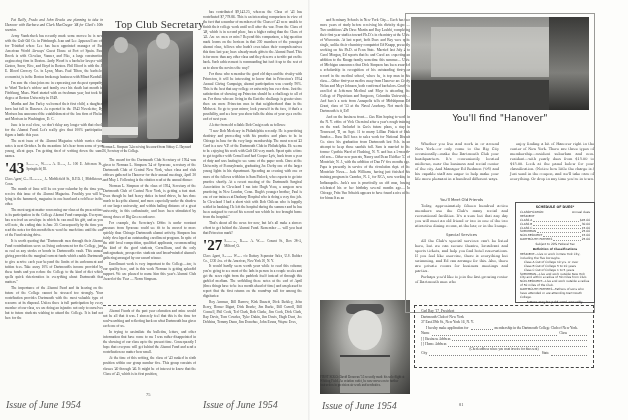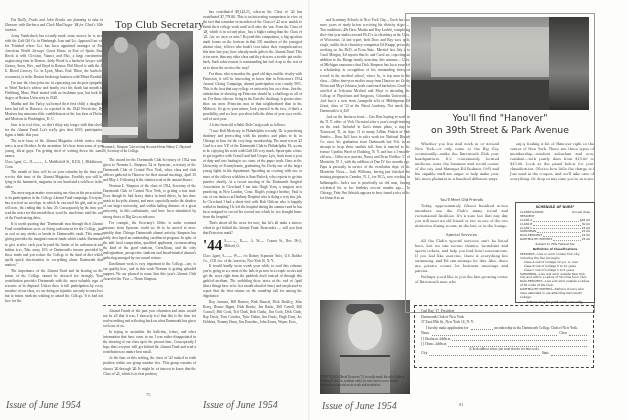--- a/index.html
+++ b/index.html
@@ -59,20 +59,28 @@
 
   <div class="page page-left"></div>
 
   <div class="col" style="left:5px;top:18px;width:98px;height:378px;">
     <p class="it">Pat Reilly, Prado and John Brooks are planning to take in Hanover with Barbara and Clark MacGregor '44 for Clark's 10th reunion.</p>
     <p>Army Vanderbeck has recently made some moves: he is now with the Gulf Oil Co. in Pittsburgh. Jean and Lee Appenzell are off for Trinidad where Lee has been appointed manager of Pan American World Airways' Guest House at Port of Spain. Paul Brock is with Clevelan, Vanner, and Fike, a large construction engineering firm in Boston. Andy Wood is a bachelor lawyer with Gaston, Snow, Rice, and Boyd in Boston. Phil Blood is with the J. E. Blood Grocery Co. in Lynn, Mass. Paul Tilton, the bachelor economist, is in the Boston brokerage business with Minot Kendall.</p>
     <p>I'm sure the class joins me in expressing our deepest sympathy to Ward Tucker's widow and family over his death last month in Fitchburg, Mass. Ward started with us freshman year, but took his degree at Boston University in 1949.</p>
     <p>Martha and Jim Farley welcomed their first child, a daughter, born last fall in Hanover. As reported in the 1943 Newsletter, By Morison has announced the establishment of the law firm of Phelan and Morison in Washington, D. C.</p>
     <p>June is in real close, so don't delay any longer with that check for the Alumni Fund. Let's really give that 100% participation figure a battle this year.</p>
     <p>The next issue of the Alumni Magazine which carries class notes is next October. In the meantime let's hear from some of you young, silent guys. I'm getting tired of writing down the same names.</p>
+    <div class="class-head">
+      <span class="class-num">'43</span>
+      <div class="class-meta">
+        <span class="sc">Secretary,</span>
+        <span class="sc">William A. Baker, Jr.</span>
+        <span>100 E. Jefferson St., Springfield, Ill.</span>
+      </div>
+    </div>
     <div class="class-meta">
       <span class="it">Class Agent,</span>
       <span class="sc">Gus Helmstedt, Jr.</span>
       <span>Middlefield St., R.F.D. 1, Middletown, Conn.</span>
     </div>
     <p>The month of June will be on your calendar by the time you receive this issue of the Alumni Magazine. Possibly you will be lying in the hammock, magazine in one hand and a cold beer in the other.</p>
     <p>The most urgent matter concerning our class at the present time is its participation in the College Alumni Fund campaign. Everyone has received an envelope in which he can mail his gift, and as you will note, the ending date is June 30. Consequently by the time you read the notes for this month there won't be much time until the end of the Fund raising drive.</p>
     <p>It is worth quoting that "Dartmouth men through their Alumni Fund contributions serve as living endowment for the College, just as real as any stocks or bonds in Dartmouth's vault. This annual giving provides the marginal current funds which enable Dartmouth to give service each year beyond the limits of its endowment and tuition fees. Take away 10% of Dartmouth's income provided by these funds and you reduce the College to the kind of diet which spells quick deterioration in everything about Dartmouth that matters."</p>
     <p>The importance of the Alumni Fund and its bearing on the future of the College cannot be stressed too strongly. Your contribution provides Dartmouth with the most valuable type of resource at its disposal. Unless there is full participation by every member of our class, we are doing an injustice not only to ourselves but to future students wishing to attend the College. It is bad not here for the</p>
   </div>
@@ -102,21 +110,21 @@
   </div>
   <div class="pagenum" style="left:146px;top:392px;">75</div>
 
   <div class="col" style="left:203px;top:10px;width:99px;height:395px;">
     <p>has contributed $9,142.25, whereas the Class of '43 has contributed $7,778.86. This is an interesting comparison in view of the fact that a number of members of the Class of '43 were unable to finish their college work until well after the war. From the Class of '48, which is in second place, has a higher rating than the Class of '43. Are we men or mice? Beyond this comparison, a big question mark looms on the horizon in that 230 members of the youngest alumni class, fellows who hadn't even taken their comprehensives this time last year, have already made gifts to the Alumni Fund. This is far more than any other class and they deserve a terrific pat on the back. Such achievement is commanding but isn't it up to the rest of us to show the novices the way?</p>
     <p>For those who remember the good old days and the rivalry with Princeton, it will be interesting to know that in Princeton's 1954 Annual Giving Campaign, alumni participation was exactly 90%. This is the best that any college or university has ever done. Just the satisfaction of showing up Princeton should be a challenge to all of us. For those who are living in the East the challenge is greater since there are more Princeton men in that neighborhood than in the Midwest. So go to your mirror, look yourself in the face, if that's a possibility, and see how you show falls the shine of your eyes on the end of next year.</p>
     <p>A letter from old reliable Bob Craig reads as follows:</p>
     <p>"I saw Bob Mecleary in Philadelphia recently. He is practicing dentistry and proceeding with his practice and plans to be in Chicago in June for the very large membership. The most recent '43 Card is a new V.P. of the Dartmouth Club in Philadelphia. He seems to be enjoying his work with Gulf Oil very much. Spent quite a time to get together with Cornell and had Cooper Lyfe, back from a year of duty and was lusting to see some of the paper work. Once at the University of Pennsylvania, graduating Joe Derby one of the larger young lights in his department. Spending an evening with one or more of the fellows with him is Sam Pinlock, who expects to go into practice shortly. At a recent meeting of the Dartmouth Surgical Association in Cleveland I ran into Hugh Vena, a surgeon now practicing in New London, Conn. Hugh's younger brother, Paul is one of our trainees at Danbury Hospital who is doing a very fine job. In Cleveland I had a short visit with Bob Chilean who is happily settled in banking. He left the hospital during the summer and he has been assigned to reread his second son which he too brought home from the hospital."</p>
     <p>That's about all the news for now, but let's all make a sincere effort to get behind the Alumni Fund. Remember — will you beat that Princeton mark?</p>
     <div class="class-head">
-      <span class="class-num">'44</span>
+      <span class="class-num">'27</span>
       <div class="class-meta">
         <span class="sc">Secretary,</span>
         <span class="sc">Robert A. Wolfe</span>
         <span>Conant St., Box 28-A, Milford, O.</span>
       </div>
     </div>
     <div class="class-meta">
       <span class="it">Class Agent,</span>
       <span class="sc">Sheldon Wolfe</span>
       <span>c/o Battery Separator Sales, U.S. Rubber Co., 1230 Ave. of the Americas, New York 20, N. Y.</span>
@@ -146,21 +154,20 @@
   <div class="footer" style="left:322px;top:400px;">Issue of June 1954</div>
 
   <div class="ad-box"></div>
   <div class="photo photo2">
     <div class="wall"></div>
     <div class="floor"></div>
     <div class="stair"></div>
   </div>
   <div class="ad-title">
     <div class="l1">You'll find "Hanover"</div>
-    <div class="l2">on 39th Street &amp; Park Avenue</div>
   </div>
   <div class="ad-col" style="left:415px;top:142px;width:84px;height:50px;">
     <p>Whether you live and work in or around New York—or only come to the Big City occasionally—make the Dartmouth Club your headquarters. It's conveniently located midtown, near the business and social center of the city. And Manager Ed Redmon ('06) and his capable staff are eager to help make your life more pleasant in a hundred different ways.</p>
   </div>
   <div class="ad-col" style="left:510px;top:142px;width:84px;height:50px;">
     <p>enjoy finding a bit of Hanover right in the center of New York. There are three types of membership—resident suburban and non-resident—with yearly dues from $15.00 to $45.00. Look at the panel below for your classification. (Notice how little the charge is.) Just send in the coupon, and we'll take care of everything. Or drop in any time you're in town.</p>
   </div>
   <div class="ad-col" style="left:415px;top:194px;width:93px;height:108px;">
     <div class="ad-sub">You'll Meet Old Friends</div>
     <p>Today, approximately fifteen hundred active members use the Club's many social and recreational facilities. It's a sure bet that any day you will meet an old friend or two in one of the two attractive dining rooms, at the bar, or in the lounge.</p>

